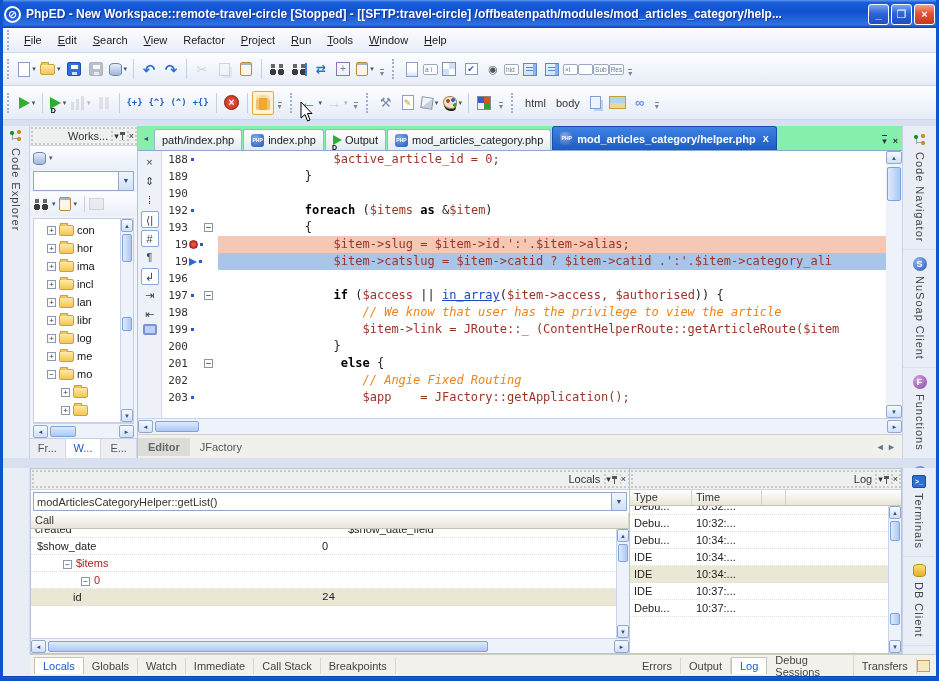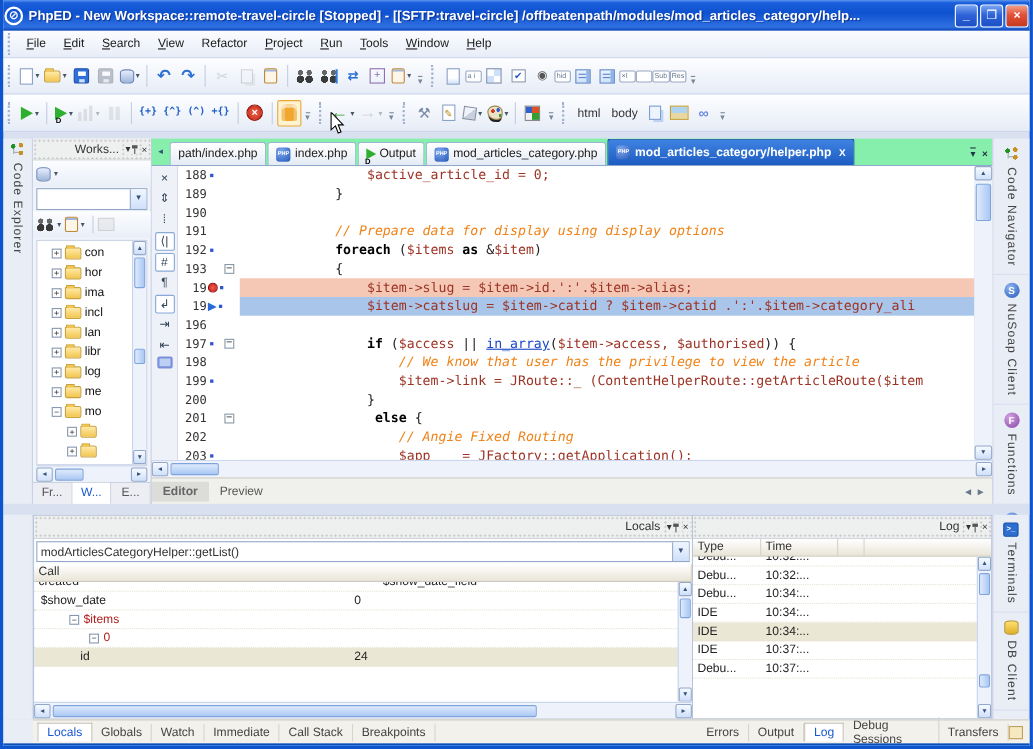--- a/index.html
+++ b/index.html
@@ -552,21 +552,20 @@
             <span class="eic">¶</span>
             <span class="eic pressed">↲</span>
             <span class="eic">⇥</span>
             <span class="eic">⇤</span>
             <span class="ic" data-icon="monitor"></span>
           </div>
         <div class="codewrap">
             <div class="cline"><span class="gut"><span class="lnum">188</span><span class="lmark"><span class="moddot"></span></span><span class="lfold"></span></span><span class="ctext"><span class="p">                </span><span class="v">$active_article_id = 0;</span></span></div>
             <div class="cline"><span class="gut"><span class="lnum">189</span><span class="lmark"></span><span class="lfold"></span></span><span class="ctext"><span class="p">            }</span></span></div>
             <div class="cline"><span class="gut"><span class="lnum">190</span><span class="lmark"></span><span class="lfold"></span></span><span class="ctext"></span></div>
-            <div class="cline"><span class="gut"><span class="lnum">191</span><span class="lmark"></span><span class="lfold"></span></span><span class="ctext"><span class="p">            </span><span class="c">// Prepare data for display using display options</span></span></div>
             <div class="cline"><span class="gut"><span class="lnum">192</span><span class="lmark"><span class="moddot"></span></span><span class="lfold"></span></span><span class="ctext"><span class="p">            </span><span class="k">foreach</span><span class="p"> (</span><span class="v">$items</span><span class="p"> </span><span class="k">as</span><span class="p"> &amp;</span><span class="v">$item</span><span class="p">)</span></span></div>
             <div class="cline"><span class="gut"><span class="lnum">193</span><span class="lmark"></span><span class="lfold has">−</span></span><span class="ctext"><span class="p">            {</span></span></div>
             <div class="cline bp"><span class="gut"><span class="lnum">19</span><span class="lmark"><span class="bpdot"></span><span class="moddot"></span></span><span class="lfold"></span></span><span class="ctext"><span class="p">                </span><span class="v">$item-&gt;slug = $item-&gt;id.':'.$item-&gt;alias;</span></span></div>
             <div class="cline cur"><span class="gut"><span class="lnum">19</span><span class="lmark"><span class="curarrow"></span><span class="moddot"></span></span><span class="lfold"></span></span><span class="ctext"><span class="p">                </span><span class="v">$item-&gt;catslug = $item-&gt;catid ? $item-&gt;catid .':'.$item-&gt;category_ali</span></span></div>
             <div class="cline"><span class="gut"><span class="lnum">196</span><span class="lmark"></span><span class="lfold"></span></span><span class="ctext"></span></div>
             <div class="cline"><span class="gut"><span class="lnum">197</span><span class="lmark"><span class="moddot"></span></span><span class="lfold has">−</span></span><span class="ctext"><span class="p">                </span><span class="k">if</span><span class="p"> (</span><span class="v">$access</span><span class="p"> || </span><span class="f">in_array</span><span class="p">(</span><span class="v">$item-&gt;access, $authorised</span><span class="p">)) {</span></span></div>
             <div class="cline"><span class="gut"><span class="lnum">198</span><span class="lmark"></span><span class="lfold"></span></span><span class="ctext"><span class="p">                    </span><span class="c">// We know that user has the privilege to view the article</span></span></div>
             <div class="cline"><span class="gut"><span class="lnum">199</span><span class="lmark"><span class="moddot"></span></span><span class="lfold"></span></span><span class="ctext"><span class="p">                    </span><span class="v">$item-&gt;link = JRoute::_ (ContentHelperRoute::getArticleRoute(</span><span class="v">$item</span></span></div>
             <div class="cline"><span class="gut"><span class="lnum">200</span><span class="lmark"></span><span class="lfold"></span></span><span class="ctext"><span class="p">                }</span></span></div>
             <div class="cline"><span class="gut"><span class="lnum">201</span><span class="lmark"></span><span class="lfold has">−</span></span><span class="ctext"><span class="p">                 </span><span class="k">else</span><span class="p"> {</span></span></div>
@@ -581,21 +580,21 @@
           </div>
         </div>
       </div>
       <div class="edhsb">
         <div class="ar" style="width:15px;height:13px;font-size:6px;text-align:center;line-height:12px;color:#35507a;background:linear-gradient(#f6faff,#cfe0fa);border:1px solid #93a8c8;border-radius:2px">◄</div>
         <div class="thumb" style="width:44px;height:11px;border:1px solid #7fa4dc;border-radius:2px;background:linear-gradient(#dfeafc,#aac8f4);margin-left:2px"></div>
         <div class="ar" style="margin-left:auto;width:15px;height:13px;font-size:6px;text-align:center;line-height:12px;color:#35507a;background:linear-gradient(#f6faff,#cfe0fa);border:1px solid #93a8c8;border-radius:2px">►</div>
       </div>
       <div class="edsubtabs">
         <span class="subtab act">Editor</span>
-        <span class="subtab">Preview</span>
+        <span class="subtab">JFactory</span>
         <span class="arrows">◄ ►</span>
       </div>
     </div>
 
     <div class="rstrip">
         <div class="rtab">
           <span class="ic" data-icon="code-navigator"></span>
           <span class="vlabel">Code Navigator</span>
         </div>
         <div class="rtab">
@@ -645,21 +644,21 @@
             <div class="trow">
               <span class="cell red" style="width: 287px; padding-left: 6px;"><span class="pm" style="display: inline-block; margin-right: 4px;">−</span>$items</span>
               <span class="cell" style="flex: 1 1 0%;"></span>
             </div>
             <div class="trow">
               <span class="cell red" style="width: 287px; padding-left: 24px;"><span class="pm" style="display: inline-block; margin-right: 4px;">−</span>0</span>
               <span class="cell" style="flex: 1 1 0%;"></span>
             </div>
             <div class="trow sel">
               <span class="cell" style="width: 287px; padding-left: 42px;">id</span>
-              <span class="cell" style="flex: 1 1 0%;">24</span>
+              <span class="cell" style="flex: 1 1 0%; font-family: Liberation Mono, monospace;">24</span>
             </div>
           </div>
         <div class="vsb">
           <div class="ar">▲</div>
           <div class="thumb" style="top:15px;height:18px"></div>
           <div class="ar bot">▼</div>
         </div>
       </div>
       <div class="hsb">
         <div class="ar">◄</div>

